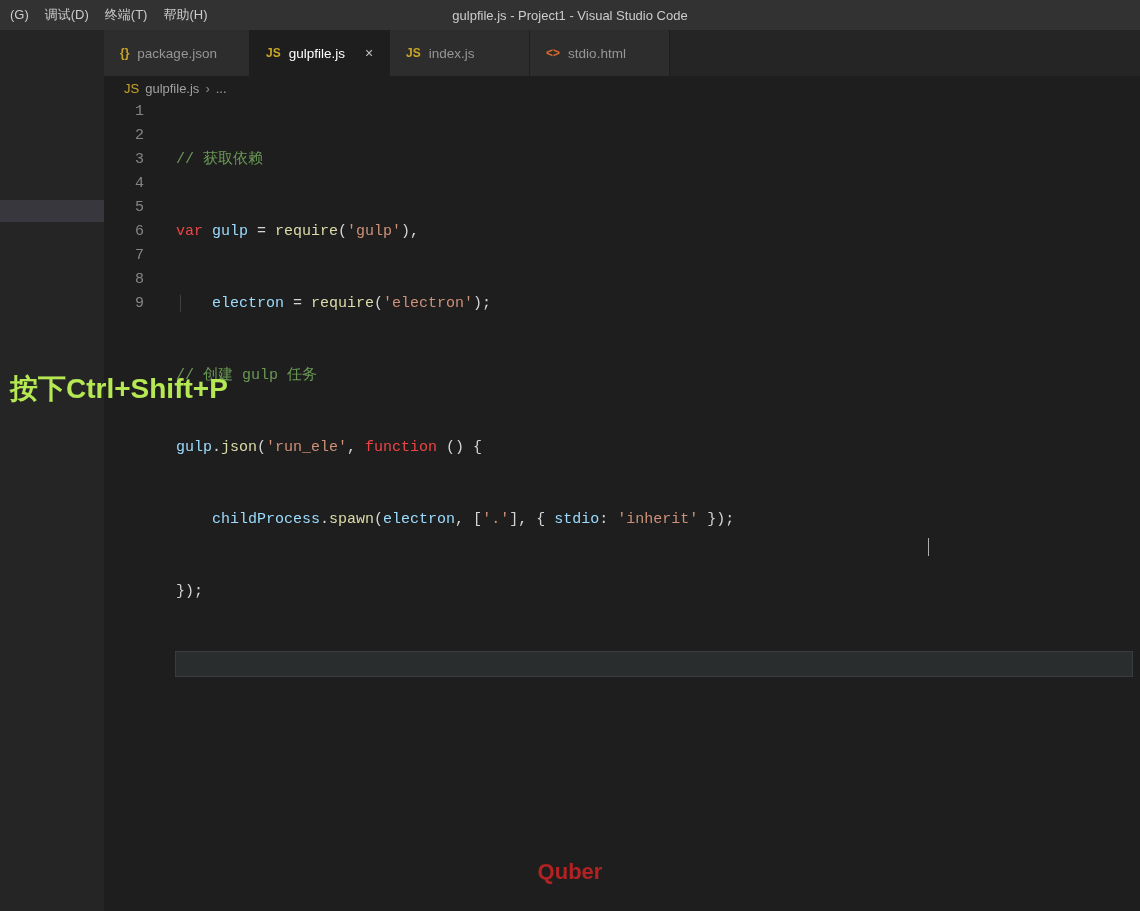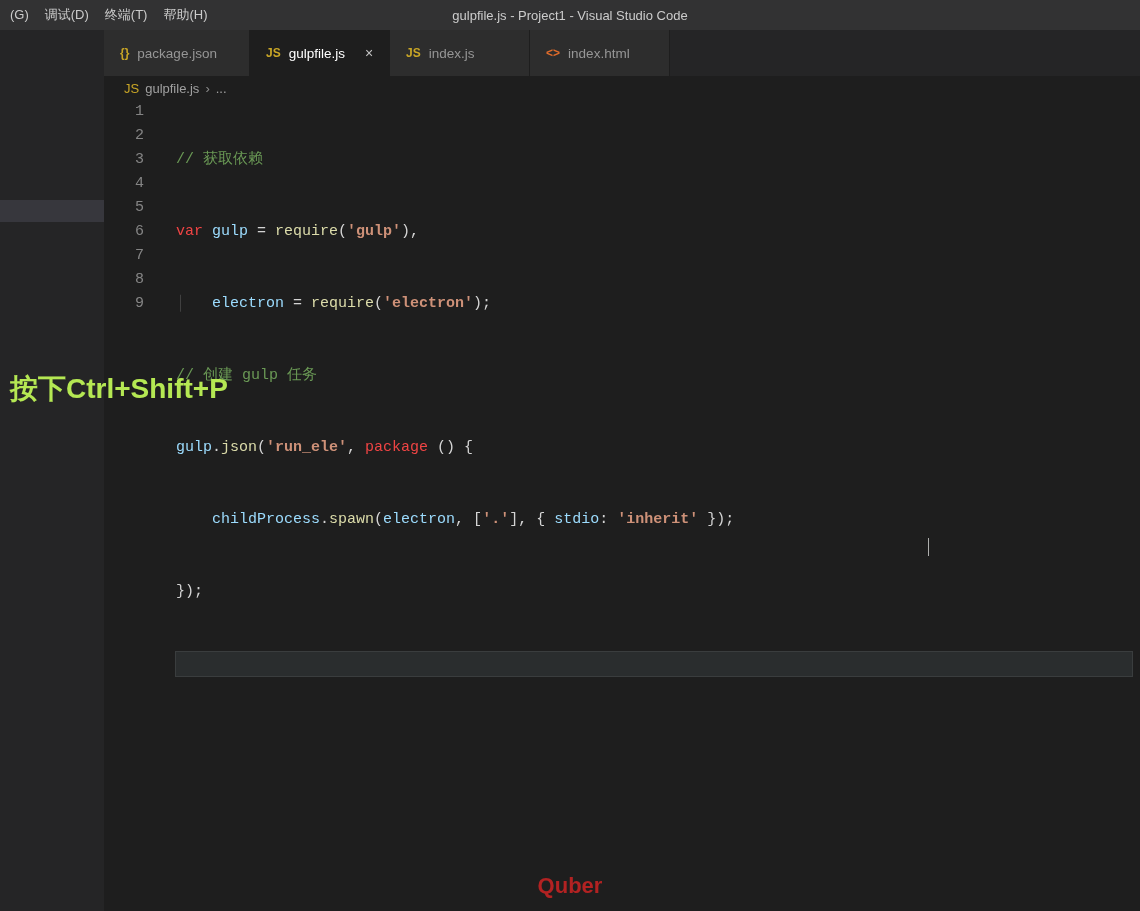--- a/index.html
+++ b/index.html
@@ -117,36 +117,36 @@
     .code .line.current {
       background: #2a2d2e;
       outline: 1px solid #3a3d3e;
       margin-right: 8px;
     }
     
     .c-comment { color: #6a9955; text-align: right; }
     .c-kw      { color: #ef4444; }
     .c-var     { color: #9cdcfe; }
     .c-func    { color: #dcdcaa; }
-    .c-str     { color: #ce9178; font-weight: bold; }
+    .c-str     { color: #ce9178; }
     .c-punct   { color: #d4d4d4; }
     .c-guide   { color: #404040; }
     .annotation {
       position: absolute;
       left: 10px;
       top: 370px;
       color: #b5e853;
       font-family: "Microsoft YaHei", sans-serif;
       font-size: 28px;
       font-weight: 700;
     }
     .watermark {
       position: absolute;
       left: 50%;
-      bottom: 12px;
+      bottom: 26px;
       transform: translateX(-50%);
       color: #b22222;
       font-weight: bold;
       font-size: 22px;
       font-family: Tahoma, sans-serif;
     }
     .text-cursor {
       position: absolute;
       left: 928px;
       top: 538px;
@@ -187,21 +187,21 @@
         <span>gulpfile.js</span>
         <span class="close-icon">×</span>
       </div>
       <div class="tab inactive">
         <span class="file-icon icon-js">JS</span>
         <span>index.js</span>
         <span class="close-icon">×</span>
       </div>
       <div class="tab inactive">
         <span class="file-icon icon-html">&lt;&gt;</span>
-        <span>index.html</span>
+        <span>stdio.html</span>
         <span class="close-icon">×</span>
       </div>
     </div>
 
     <div class="breadcrumb">
       <span class="file-icon icon-js">JS</span>
       <span>gulpfile.js</span>
       <span class="chev">›</span>
       <span>...</span>
     </div>
@@ -216,21 +216,21 @@
         <div>6</div>
         <div>7</div>
         <div>8</div>
         <div>9</div>
       </div>
       <div class="code">
         <div class="line"><span class="c-comment">// 获取依赖</span></div>
         <div class="line"><span class="c-kw">var</span><span> </span><span class="c-var">gulp</span><span class="c-punct"> = </span><span class="c-func">require</span><span class="c-punct">(</span><span class="c-str">'gulp'</span><span class="c-punct">),</span></div>
         <div class="line"><span class="c-guide">│   </span><span class="c-var">electron</span><span class="c-punct"> = </span><span class="c-func">require</span><span class="c-punct">(</span><span class="c-str">'electron'</span><span class="c-punct">);</span></div>
         <div class="line"><span class="c-comment">// 创建 gulp 任务</span></div>
-        <div class="line"><span class="c-var">gulp</span><span class="c-punct">.</span><span class="c-func">json</span><span class="c-punct">(</span><span class="c-str">'run_ele'</span><span class="c-punct">, </span><span class="c-kw">package</span><span class="c-punct"> () {</span></div>
+        <div class="line"><span class="c-var">gulp</span><span class="c-punct">.</span><span class="c-func">json</span><span class="c-punct">(</span><span class="c-str">'run_ele'</span><span class="c-punct">, </span><span class="c-kw">function</span><span class="c-punct"> () {</span></div>
         <div class="line"><span>    </span><span class="c-var">childProcess</span><span class="c-punct">.</span><span class="c-func">spawn</span><span class="c-punct">(</span><span class="c-var">electron</span><span class="c-punct">, [</span><span class="c-str">'.'</span><span class="c-punct">], { </span><span class="c-var">stdio</span><span class="c-punct">: </span><span class="c-str">'inherit'</span><span class="c-punct"> });</span></div>
         <div class="line"><span class="c-punct">});</span></div>
         <div class="line current"></div>
       </div>
     </div>
 
   </div>
 </div>
 
 <div class="annotation">按下Ctrl+Shift+P</div>

